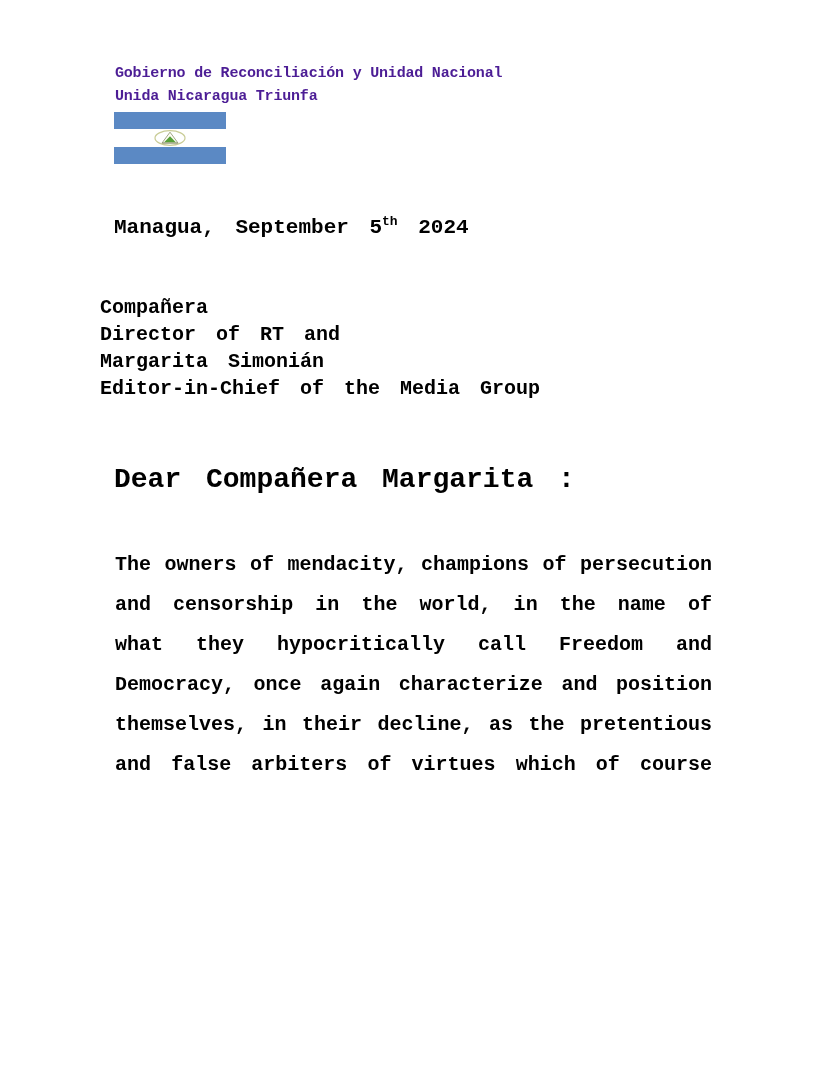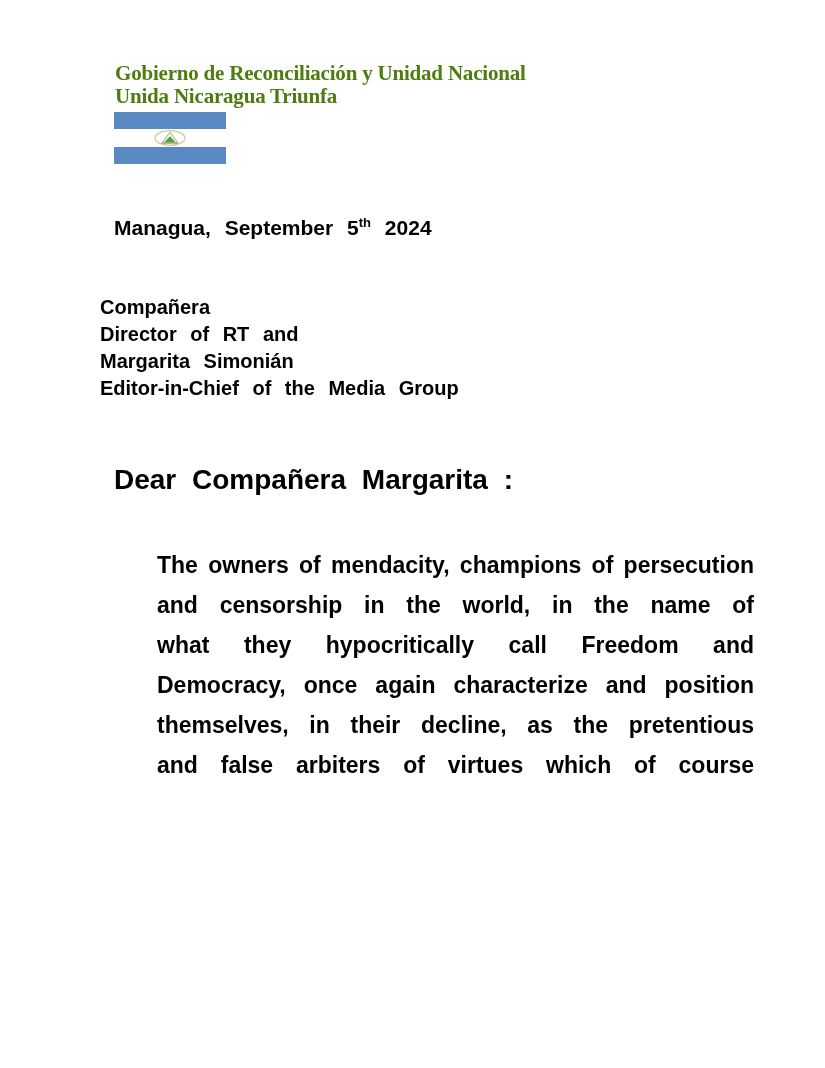--- a/index.html
+++ b/index.html
@@ -9,46 +9,46 @@
     height: 1068px;
     background: #ffffff;
     overflow: hidden;
     font-family: "Liberation Sans", sans-serif;
     color: #000000;
   }
   .letterhead {
     position: absolute;
     left: 115px;
     top: 62px;
-    font-family: Liberation Serif, serif;
+    font-family: Liberation Mono, monospace;
     font-weight: 700;
-    font-size: 21px;
+    font-size: 15px;
     line-height: 23px;
-    color: #4d7c0f;
+    color: #4c1d95;
     letter-spacing: -0.2px;
     white-space: nowrap;
   }
   .flag {
     position: absolute;
     left: 114px;
     top: 112px;
     width: 112px;
     height: 52px;
   }
   .flag .stripe { width: 100%; }
   .flag .stripe.blue { height: 17px; }
   .flag .stripe.white {
     height: 18px;
     background: #ffffff;
     display: flex;
     align-items: center;
     justify-content: center;
   }
   .mono {
-    font-family: Liberation Sans, sans-serif;
+    font-family: Liberation Mono, monospace;
     font-weight: 700;
     color: #000000;
   }
   .dateline {
     position: absolute;
     left: 114px;
     top: 214px;
     font-size: 21px;
     line-height: 28px;
     word-spacing: 8px;
@@ -74,23 +74,22 @@
     top: 466px;
     font-size: 28px;
     line-height: 27px;
     word-spacing: 8px;
     white-space: nowrap;
   }
   .para {
     position: absolute;
     left: 115px;
     width: 597px;
-    font-size: 23px;
+    font-size: 20px;
     line-height: 40px;
-    margin-left: 42px;
   }
   .para-1 { top: 545px; }
   .para-2 { top: 866px; }
   .line.just {
     text-align: justify;
     text-align-last: justify;
   }
   .line.just.last {
     text-align-last: left;
   }

